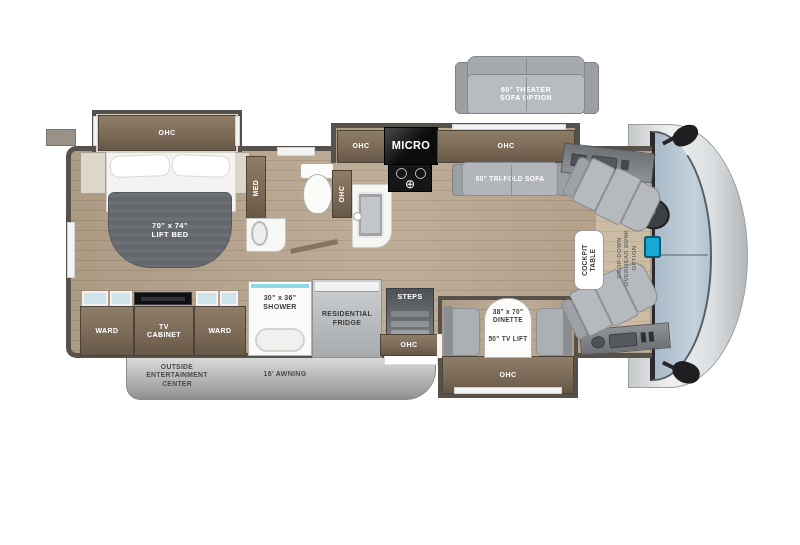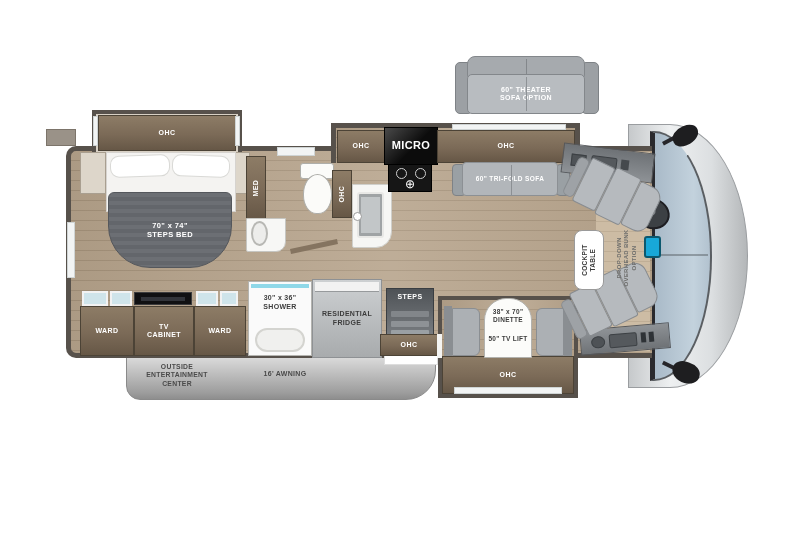--- a/index.html
+++ b/index.html
@@ -77,21 +77,21 @@
   <div class="abs" style="left:106px;top:152px;width:128px;height:58px;background:#f4f3f1;border:1px solid #d6d3cf;z-index:3;"></div>
   <div class="abs" style="left:110px;top:155px;width:58px;height:20px;background:#ffffff;border:1px solid #d9d9d6;
               border-radius:9px;transform:rotate(-2deg);z-index:4;"></div>
   <div class="abs" style="left:172px;top:155px;width:56px;height:20px;background:#ffffff;border:1px solid #d9d9d6;
               border-radius:9px;transform:rotate(2deg);z-index:4;"></div>
   <div class="abs cc" style="left:108px;top:192px;width:124px;height:76px;z-index:4;
               background:repeating-linear-gradient(180deg,#6c6f74 0 4px,#63666b 4px 8px);
               border:1px solid #54575c;box-sizing:border-box;border-radius:6px 6px 42px 42px;">
     <div class="wlabel" style="font-size:7.5px;">
       <div>70" x 74"</div>
-      <div>STEPS BED</div>
+      <div>LIFT BED</div>
     </div>
   </div>
 
   <div class="abs brown cc" style="left:246px;top:156px;width:20px;height:64px;z-index:3;">
     <span class="wlabel vrot">MED</span>
   </div>
   <div class="abs" style="left:246px;top:218px;width:38px;height:32px;background:#f7f7f5;border:1px solid #c6c6c2;
               border-radius:0 0 10px 2px;z-index:3;"></div>
   <div class="abs" style="left:251px;top:221px;width:17px;height:25px;background:#ededeb;border:2px solid #b8b8b4;
               border-radius:50%;box-sizing:border-box;z-index:4;"></div>

